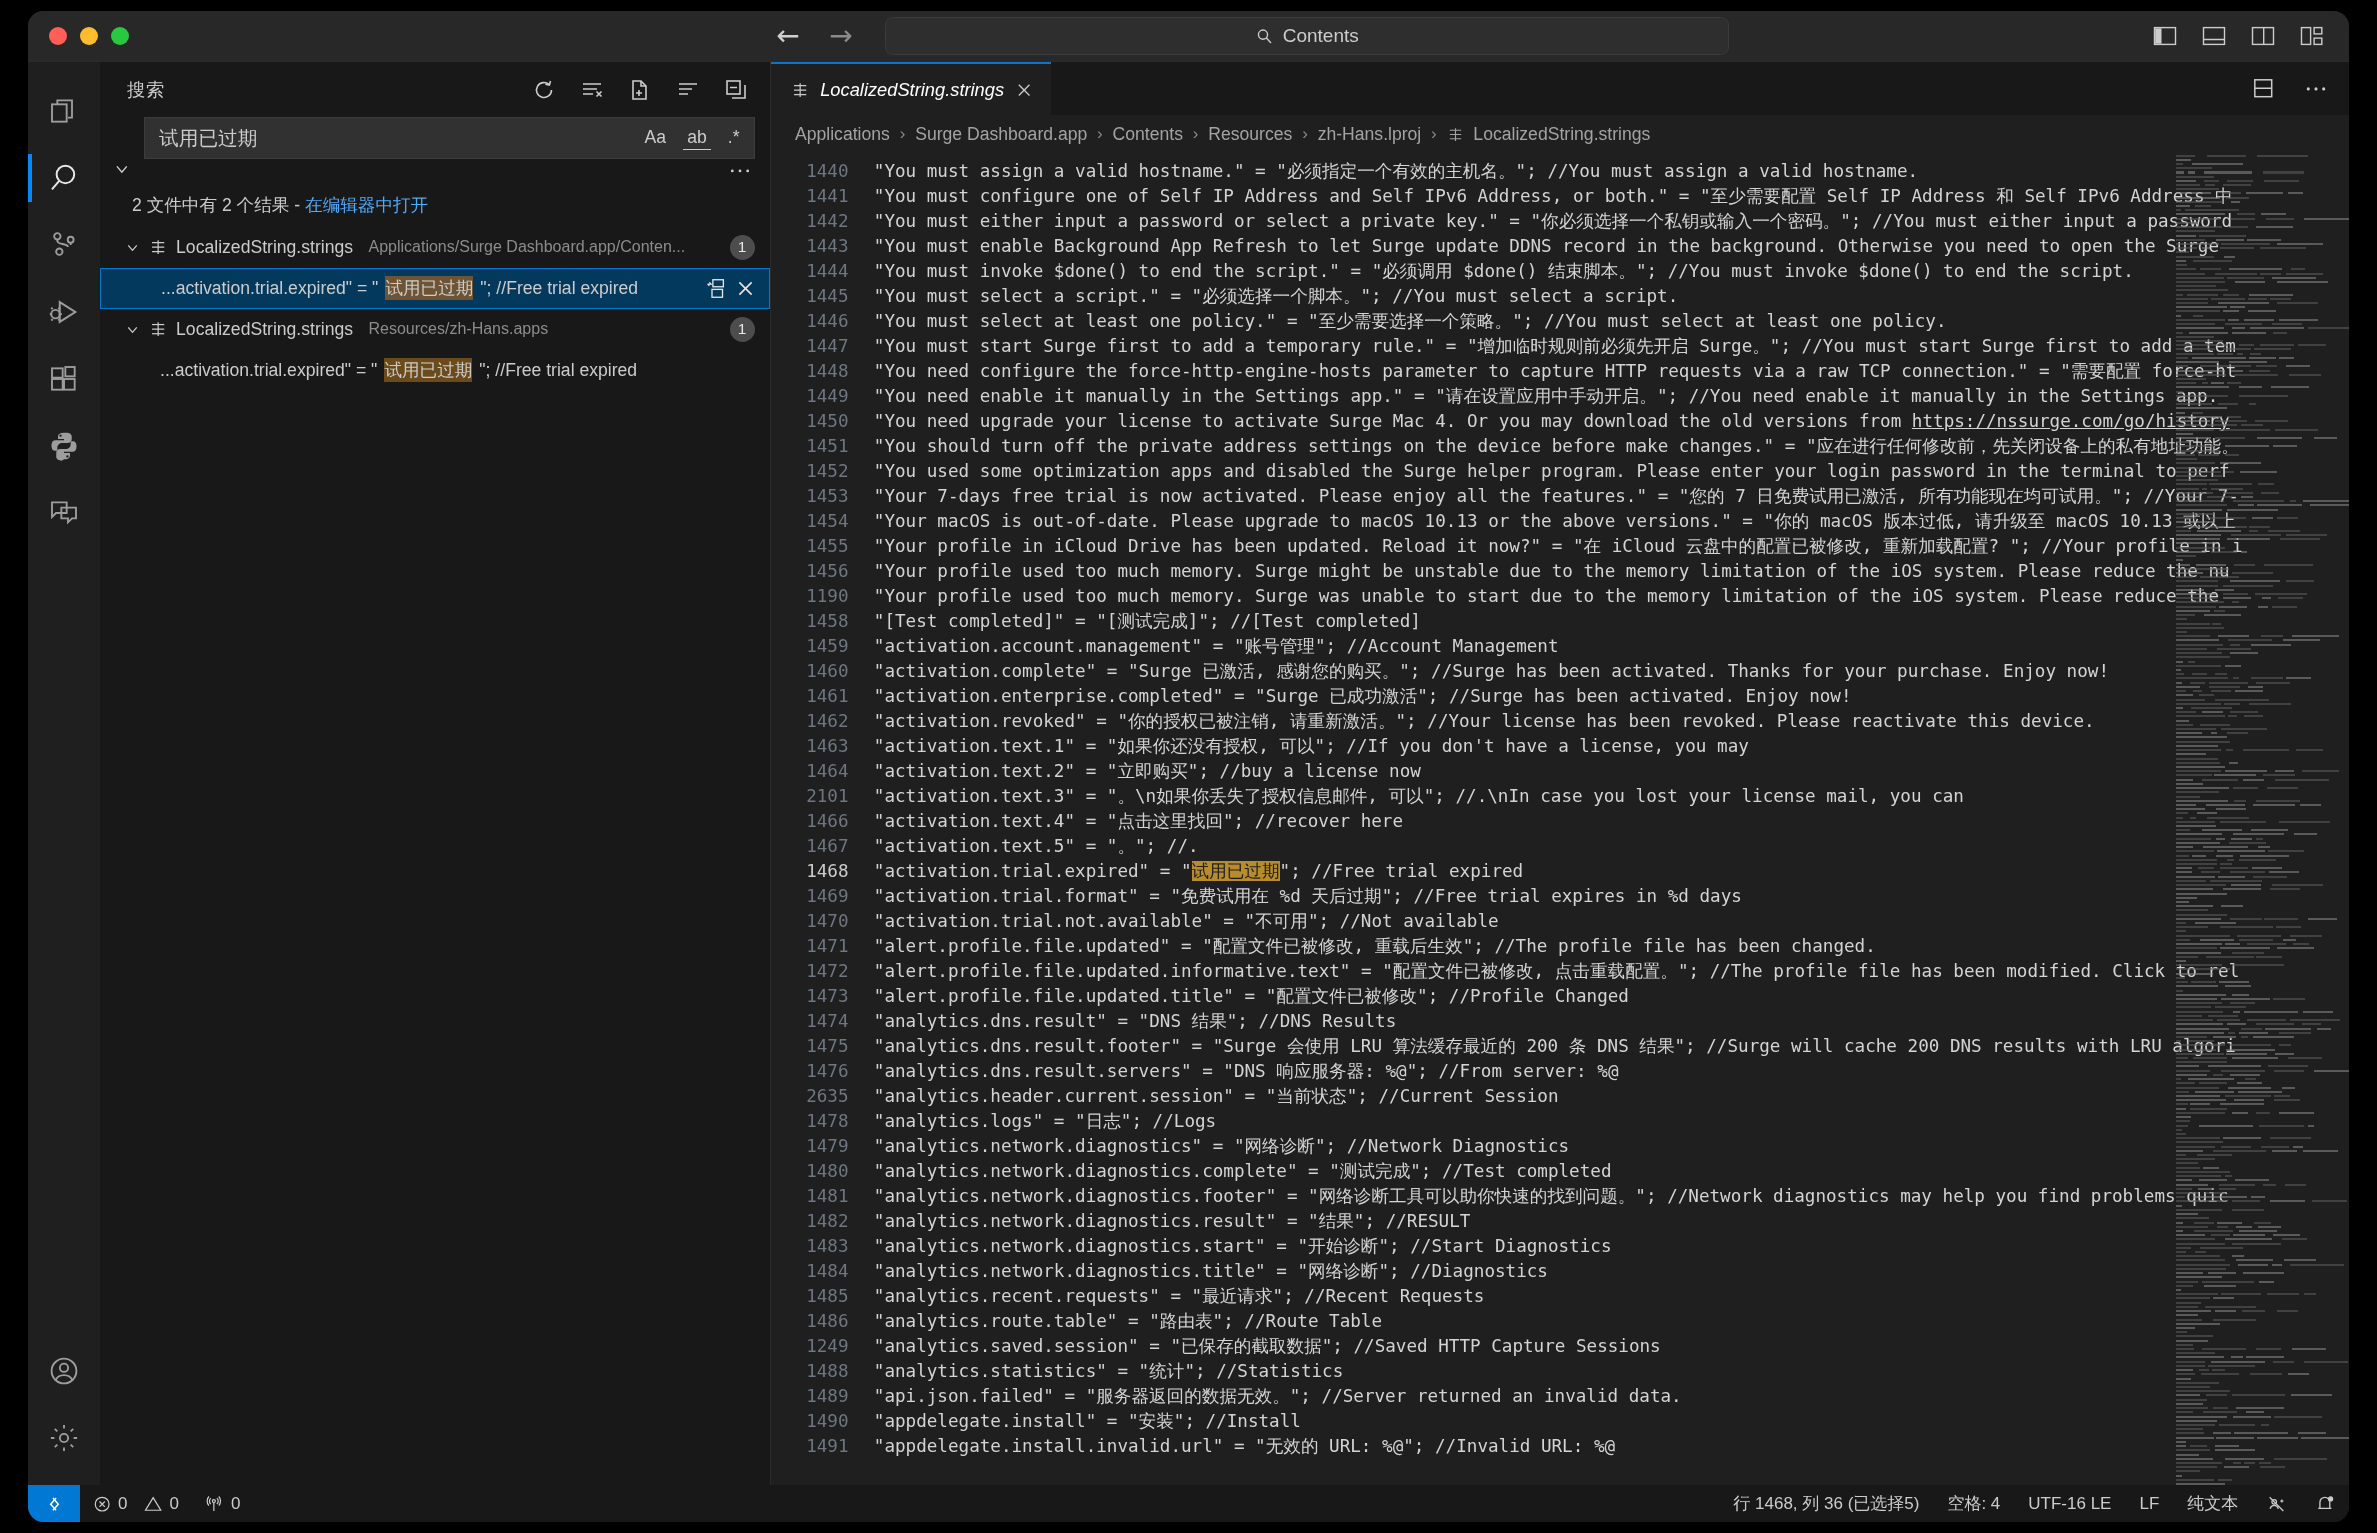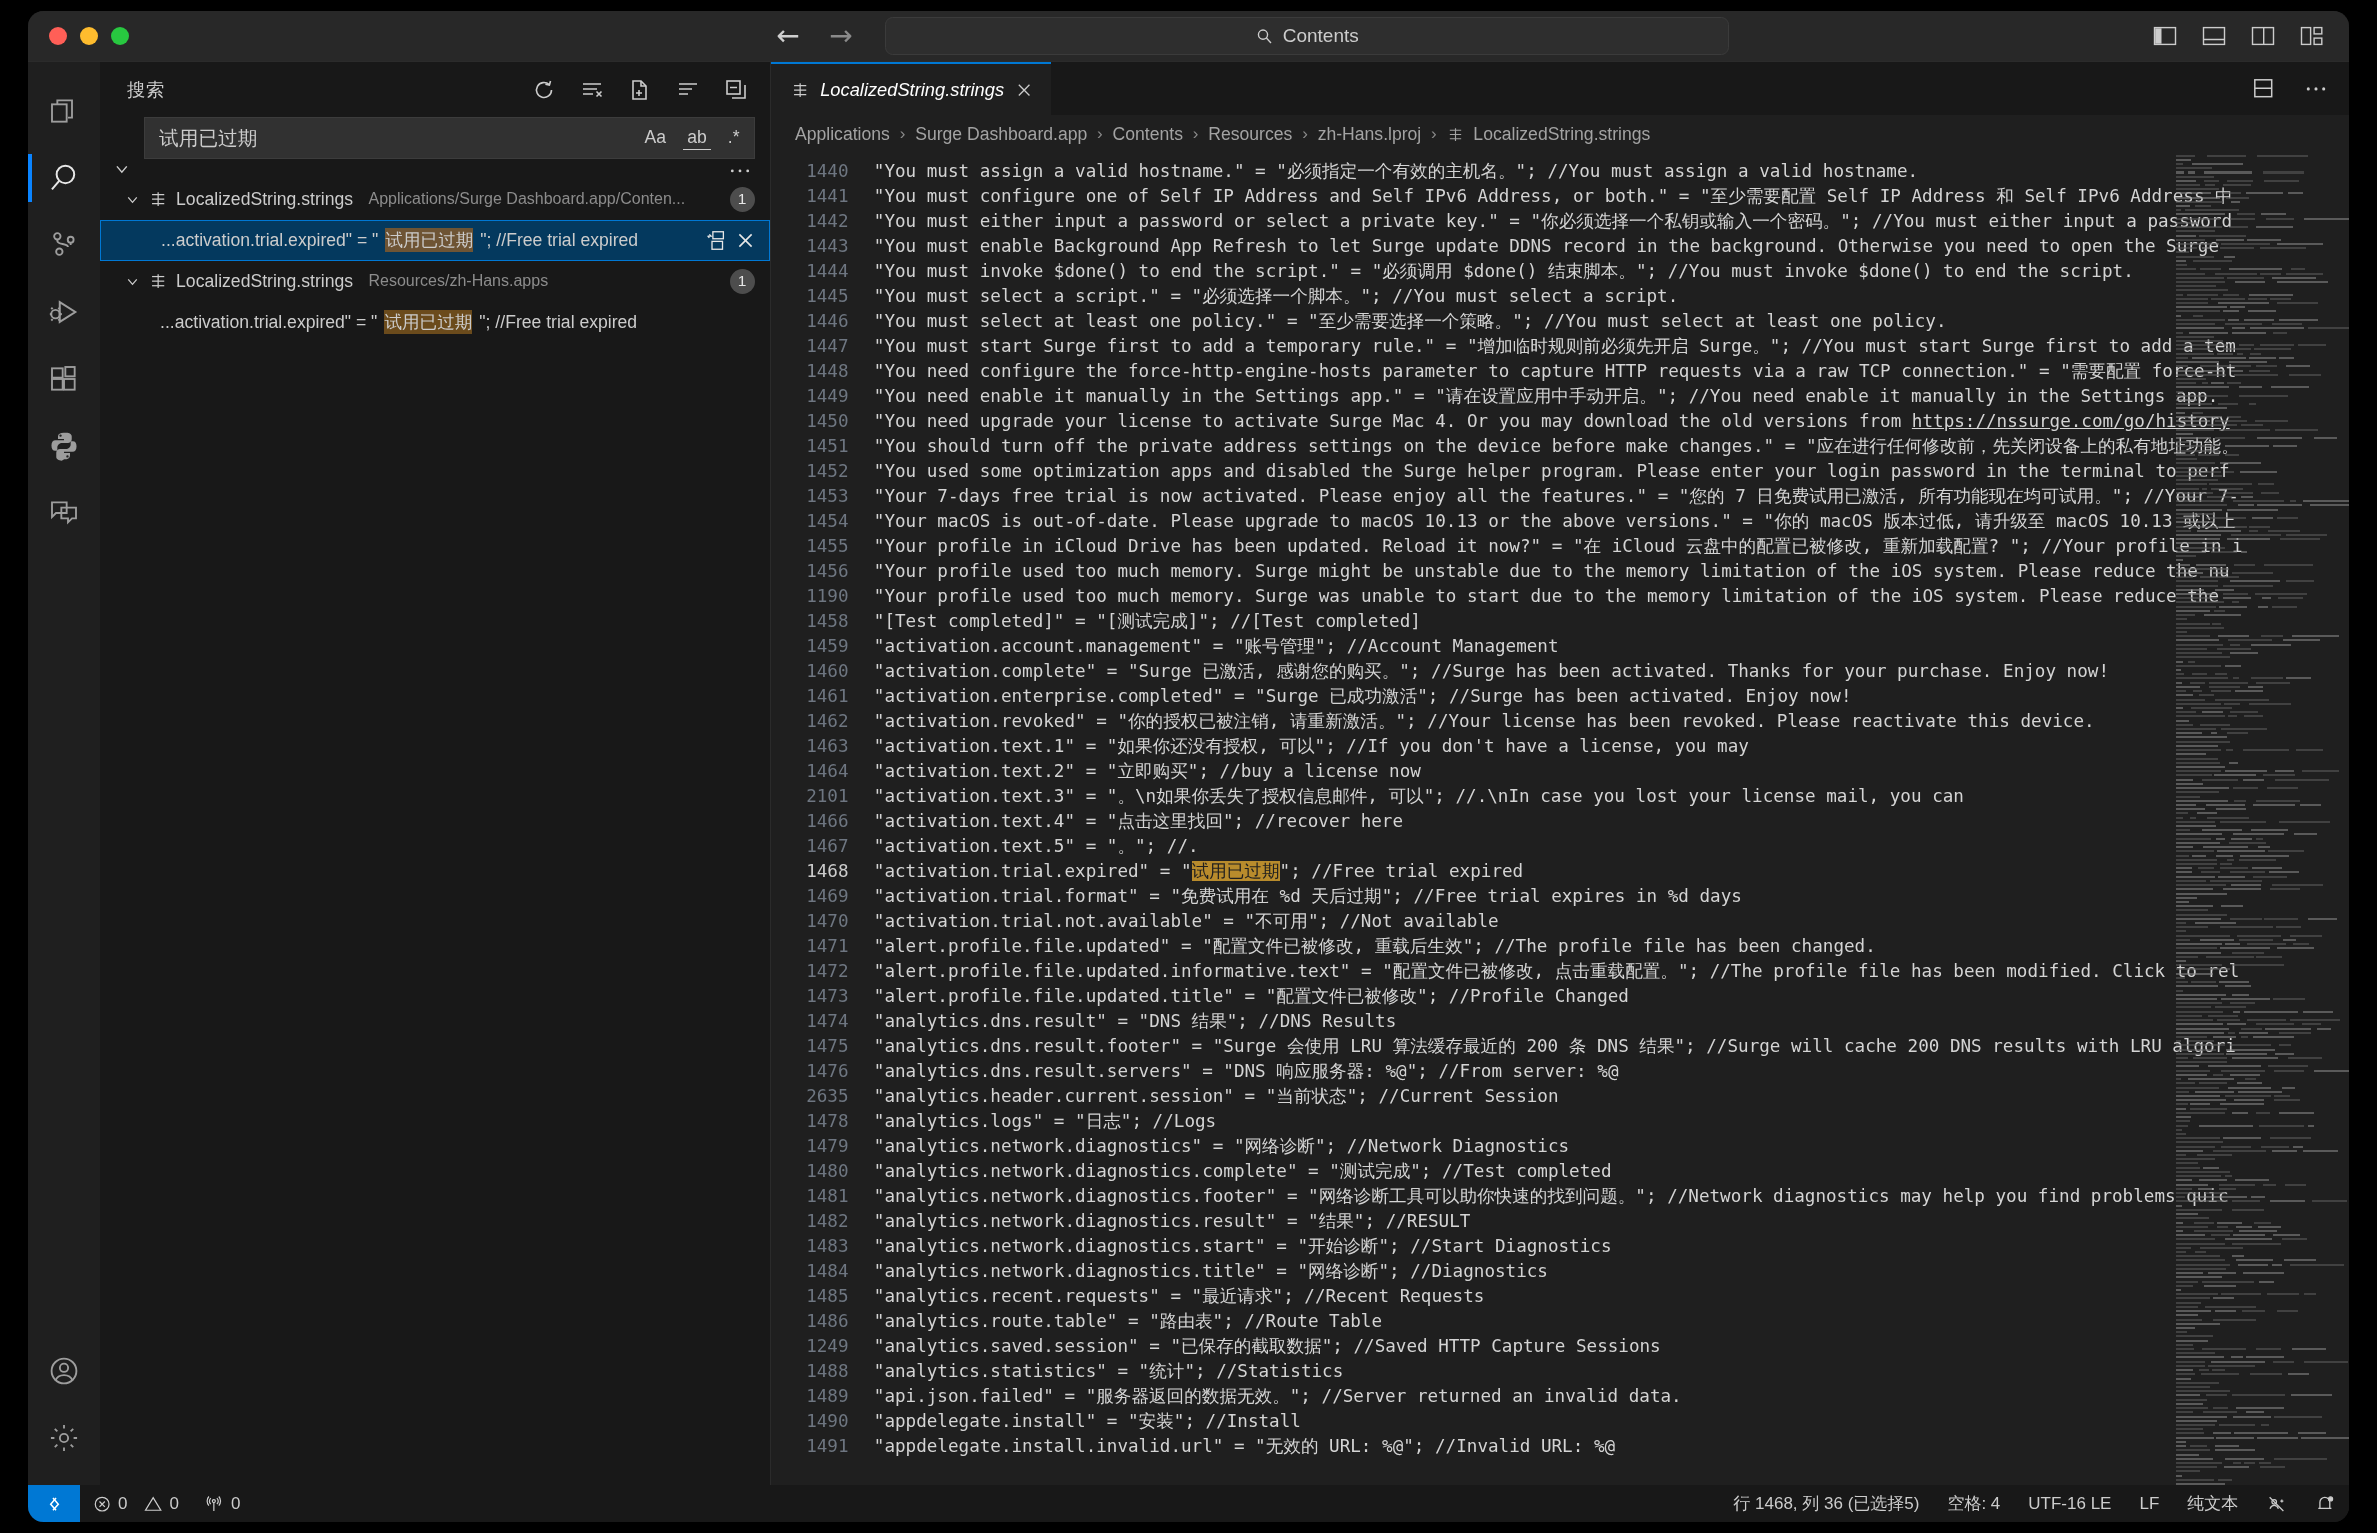--- a/index.html
+++ b/index.html
@@ -371,20 +371,23 @@
           <div style="display:flex;justify-content:flex-end;padding-right:2.8px;margin-top:-2.8px;">
             <svg width="24" height="9.8" viewBox="0 0 34 14">
               <circle cx="6" cy="7" r="2" fill="#cccccc"></circle>
                 <circle cx="17" cy="7" r="2" fill="#cccccc"></circle>
                 <circle cx="28" cy="7" r="2" fill="#cccccc"></circle>
             </svg>
           </div>
         </div>
       </div>
 
+      <div class="sb-summary">
+        <span>2 文件中有 2 个结果 - </span><span class="link">在编辑器中打开</span>
+      </div>
 
       <div class="results">
 
         <div class="res-file">
           <svg width="17" height="17" viewBox="0 0 24 24" fill="none" stroke="#cccccc" stroke-width="1.8">
             <polyline points="6,9 12,16 18,9"></polyline>
           </svg>
           <svg width="18.3" height="18.3" viewBox="0 0 24 24" fill="none" stroke="#cccccc" stroke-width="1.6">
             <line x1="4" y1="6" x2="20" y2="6"></line>
               <line x1="4" y1="12" x2="20" y2="12"></line>

